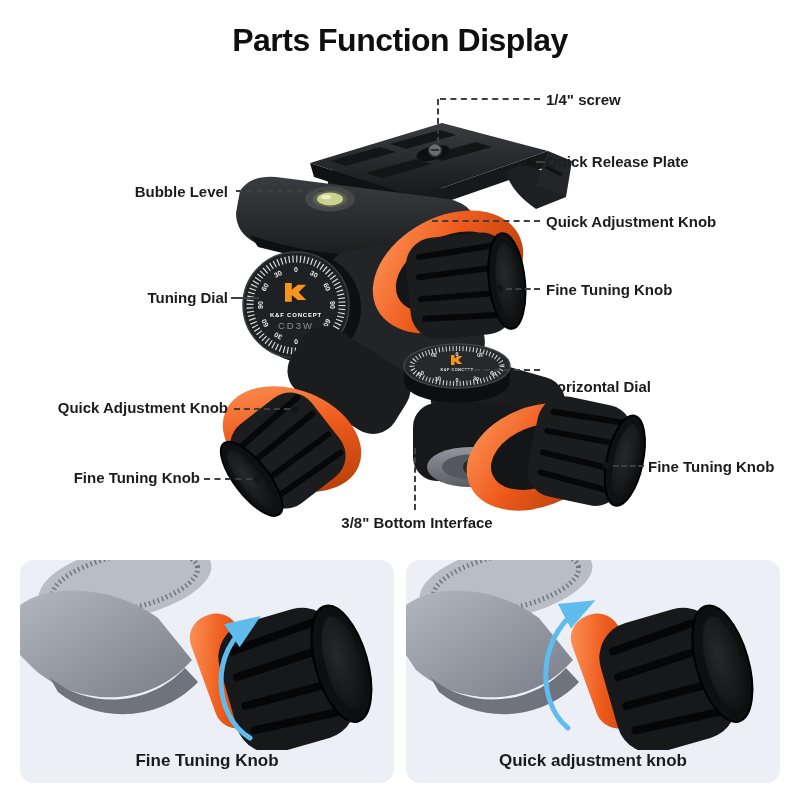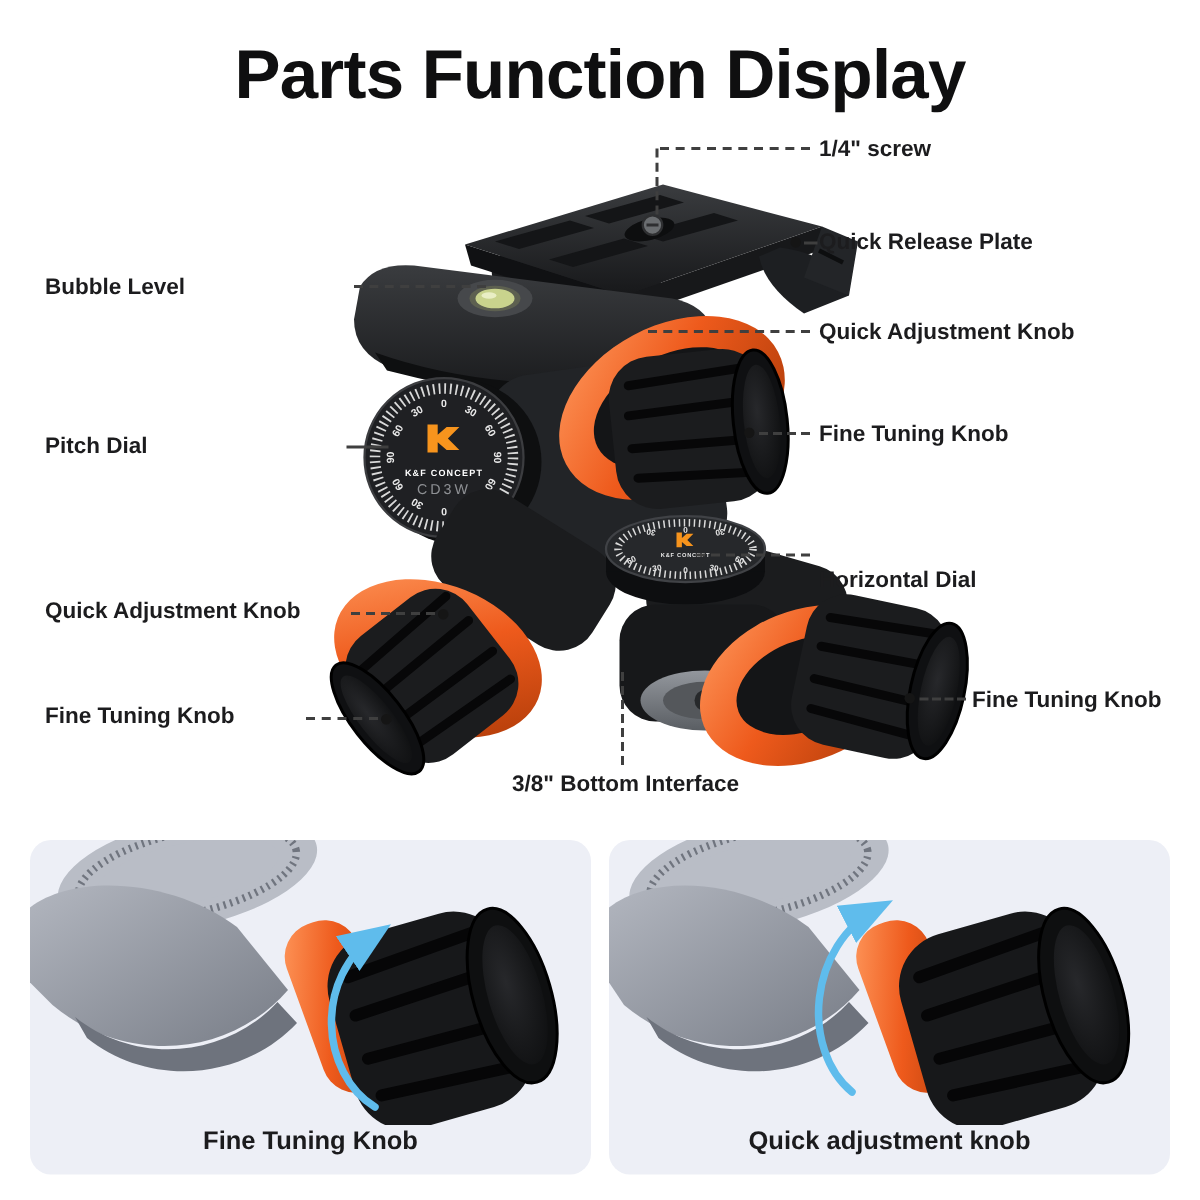--- a/index.html
+++ b/index.html
@@ -1,21 +1,21 @@
 <!DOCTYPE html>
 <html><head>
 <meta charset="utf-8">
 <style>
   html,body{margin:0;padding:0;background:#ffffff;}
   body{font-family:"Liberation Sans", sans-serif; width:800px; height:800px; overflow:hidden;}
   .stage{position:relative;width:800px;height:800px;background:#fff;}
   .title{position:absolute;top:22px;left:0;width:800px;text-align:center;
-         font-size:46px;font-weight:800;letter-spacing:-0.5px;color:#0f0f10;}
+         font-size:32px;font-weight:800;letter-spacing:-0.5px;color:#0f0f10;}
   .lbl{position:absolute;font-size:15px;font-weight:700;color:#1c1c1e;white-space:nowrap;}
-  .lbl.r{}
+  .lbl.r{text-align:right;}
   .lbl.c{text-align:center;white-space:normal;}
   .dash-h{position:absolute;height:0;border-top:2.5px dashed #3f3f3f;}
   .dash-v{position:absolute;width:0;border-left:2.5px dashed #3f3f3f;}
   .solid-h{position:absolute;height:0;border-top:2.5px solid #3f3f3f;}
   .dot{position:absolute;width:7px;height:7px;border-radius:50%;background:#151515;}
   .panel{position:absolute;top:560px;width:374px;height:223px;background:#edeff6;
          border-radius:14px;overflow:hidden;}
   .panel.left{left:20px;} .panel.right{left:406px;}
   .caption{position:absolute;bottom:12px;left:0;width:100%;text-align:center;
            font-size:17px;font-weight:700;color:#1b1b1d;}
@@ -195,21 +195,21 @@
   <div class="lbl r" style="left:30px;top:183px;width:198px;">Bubble Level</div>
   <div class="dash-h" style="left:236px;top:190px;width:88px;"></div>
 
   <div class="dash-h" style="left:432px;top:220px;width:108px;"></div>
   <div class="lbl" style="left:546px;top:213px;">Quick Adjustment Knob</div>
 
   <div class="dot" style="left:496px;top:285px;"></div>
   <div class="dash-h" style="left:506px;top:288px;width:34px;"></div>
   <div class="lbl" style="left:546px;top:281px;">Fine Tuning Knob</div>
 
-  <div class="lbl r" style="left:30px;top:289px;width:198px;">Pitch Dial</div>
+  <div class="lbl r" style="left:30px;top:289px;width:198px;">Tuning Dial</div>
   <div class="solid-h" style="left:231px;top:297px;width:28px;"></div>
 
   <div class="dash-h" style="left:464px;top:369px;width:76px;"></div>
   <div class="lbl" style="left:546px;top:362px;margin-top:16px;">Horizontal Dial</div>
 
   <div class="lbl r" style="left:30px;top:399px;width:198px;">Quick Adjustment Knob</div>
   <div class="dash-h" style="left:234px;top:408px;width:56px;"></div>
   <div class="dot" style="left:292px;top:406px;"></div>
 
   <div class="lbl r" style="left:30px;top:469px;width:170px;">Fine Tuning Knob</div>

